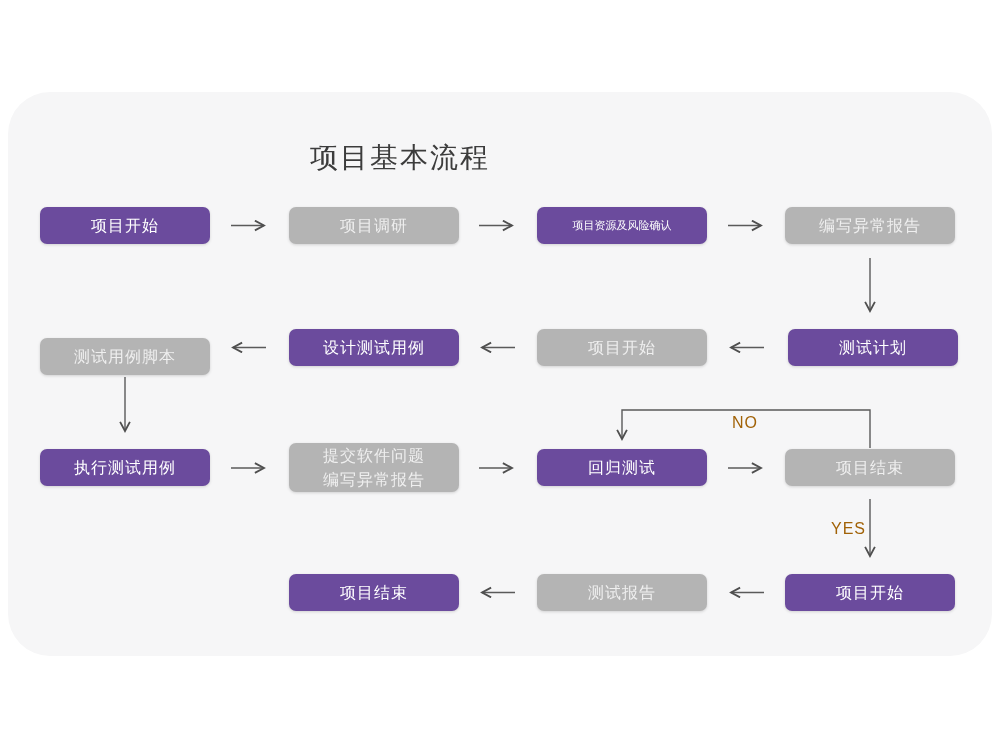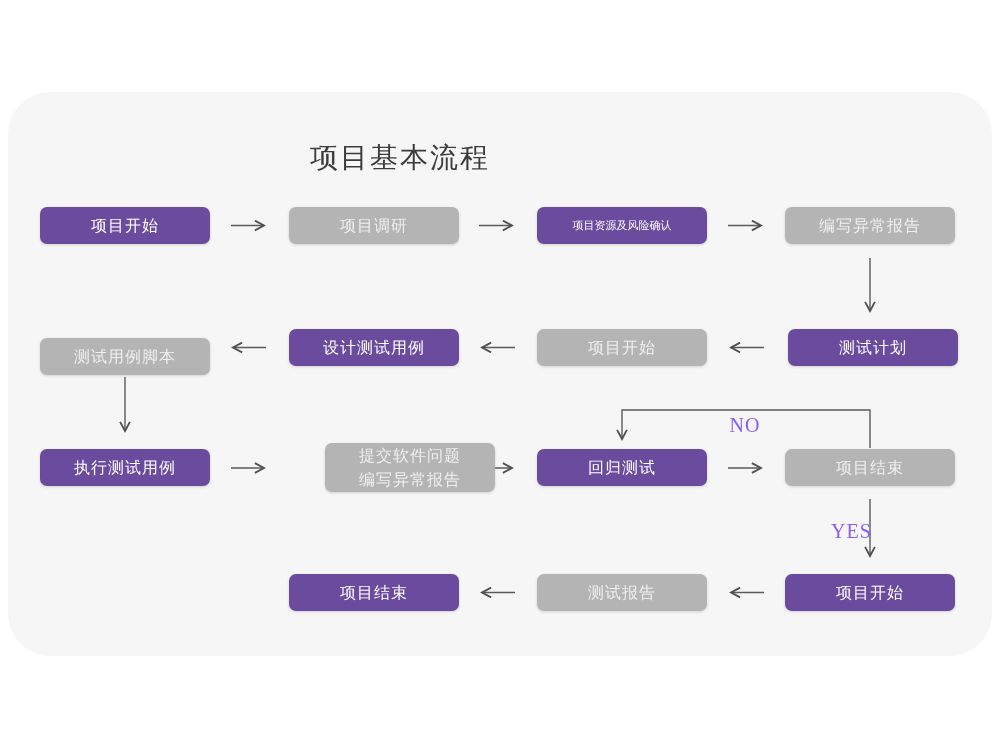--- a/index.html
+++ b/index.html
@@ -17,24 +17,24 @@
   }
   .node{
     position:absolute;width:170px;height:37px;border-radius:7px;
     display:flex;align-items:center;justify-content:center;text-align:center;
     font-size:16px;letter-spacing:1px;white-space:pre-line;line-height:1.45;
     box-shadow:0 1px 3px rgba(0,0,0,0.15);
   }
   .node.purple{background:#6B4B9D;color:#ffffff;}
   .node.gray{background:#b4b4b4;color:#efefef;}
   .node.compact{font-size:11px;letter-spacing:0;}
-  .node.tall{height:49px;margin-left:36px;}
+  .node.tall{height:49px;}
   .arrows{position:absolute;left:0;top:0;width:1000px;height:750px;pointer-events:none;}
   .edge-label{
-    position:absolute;font-size:20px;color:#8b5cf6;letter-spacing:1px;font-family:Liberation Serif, serif;
+    position:absolute;font-size:16px;color:#a16207;letter-spacing:1px;
   }
   .edge-label.no{left:719px;top:414px;width:52px;text-align:center;}
   .edge-label.yes{left:831px;top:520px;}
 </style>
 </head>
 <body>
 
 <div class="card"></div>
 
 <h1 class="page-title">项目基本流程</h1>

